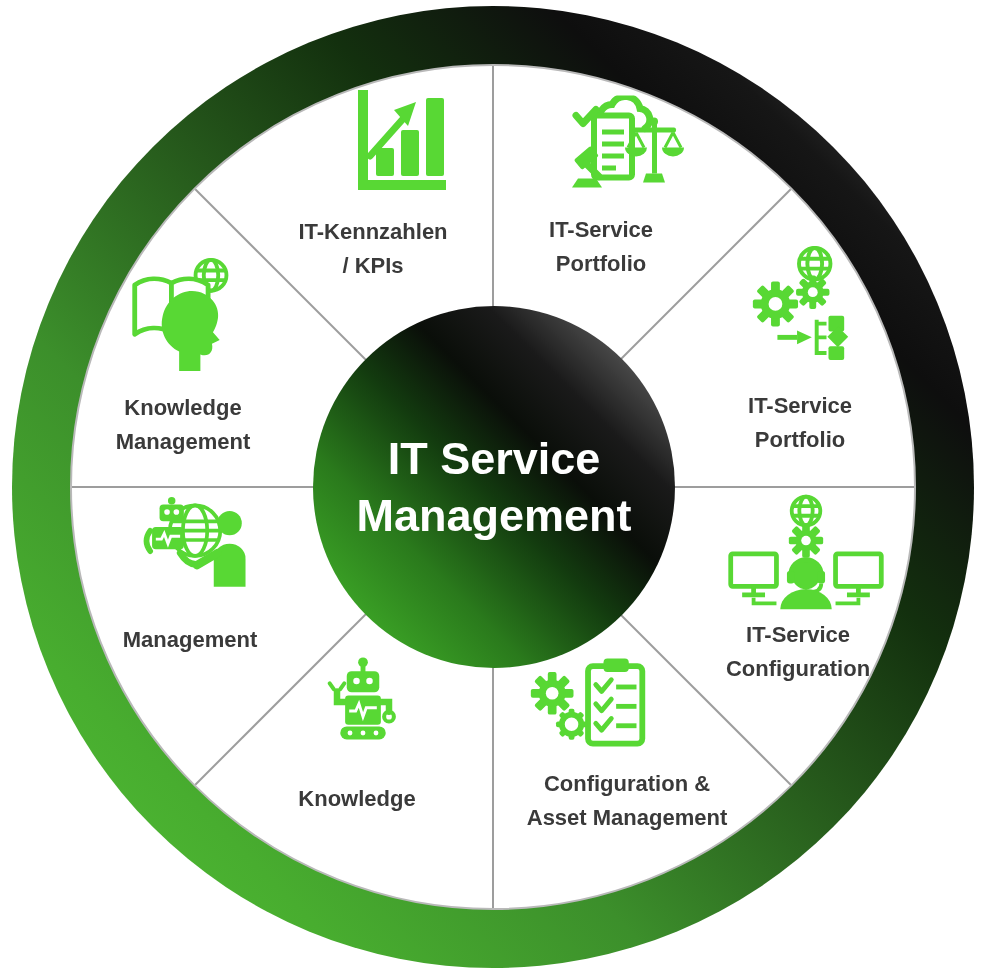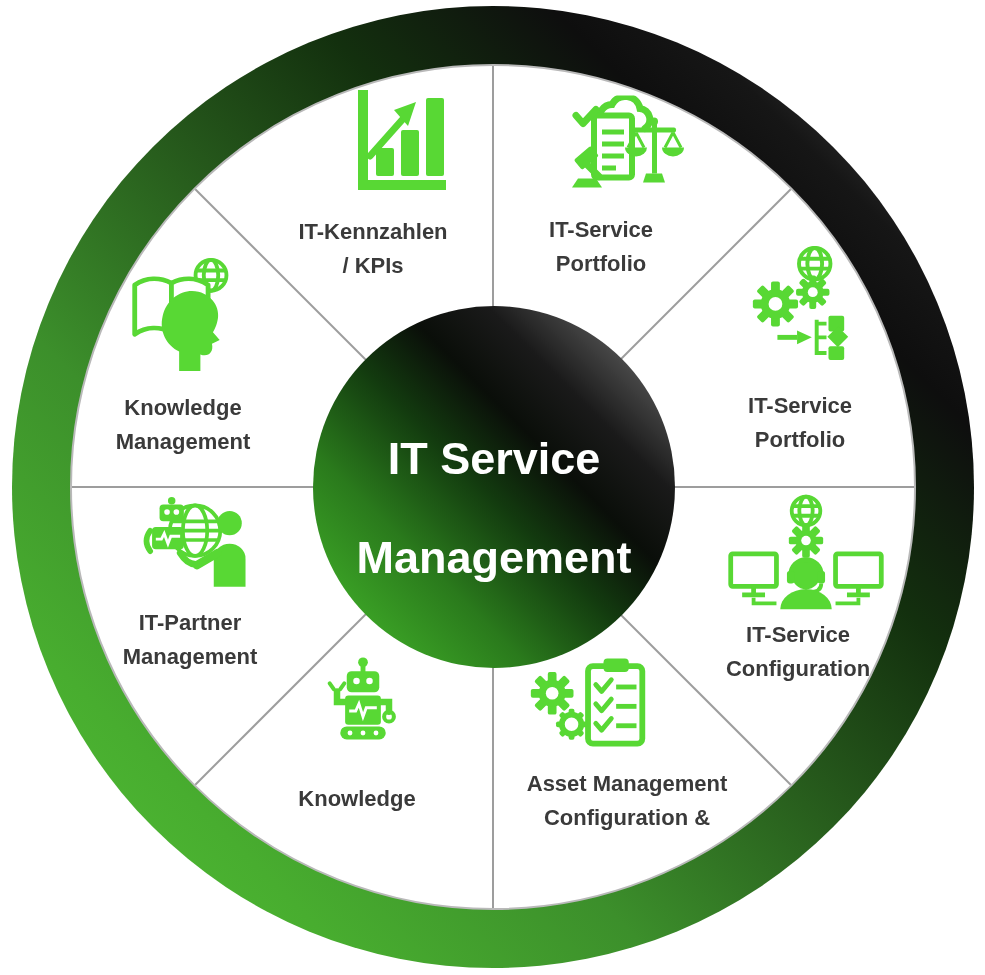--- a/index.html
+++ b/index.html
@@ -17,21 +17,21 @@
   .l0  {transform:translate(-50%,-50%) rotate(0deg);}
   .l45 {transform:translate(-50%,-50%) rotate(45deg);}
   .l90 {transform:translate(-50%,-50%) rotate(90deg);}
   .l135{transform:translate(-50%,-50%) rotate(135deg);}
   .center{position:absolute;left:494px;top:487px;width:362px;height:362px;
           transform:translate(-50%,-50%);border-radius:50%;
           background:linear-gradient(45deg,#47b92c 0%,#3aa025 14%,#2a7a1c 30%,
                      #133c0f 48%,#0a0e09 62%,#1a1a1a 74%,#4a4a4a 86%,#8c8c8c 100%);
           display:flex;align-items:center;justify-content:center;}
   .center-text{color:#fff;font-weight:700;font-size:45px;line-height:57px;text-align:center;}
-  .center-text span{display:block;white-space:nowrap;margin-top:42px;}
+  .center-text span{display:block;white-space:nowrap;}
   .icon{position:absolute;transform:translate(-50%,-50%);}
   .icon svg{display:block;width:100%;height:100%;}
   .label{position:absolute;transform:translate(-50%,-50%);color:#3a3a3a;
          font-weight:700;font-size:22px;line-height:34px;text-align:center;}
   .label span{display:block;white-space:nowrap;}
   .ig{fill:#58d834;stroke:none;}
   .ol{fill:none;stroke:#58d834;}
 </style>
 </head>
 <body>
@@ -198,22 +198,22 @@
         <g class="ig" transform="translate(47,72)">
           <rect x="-3" y="-16" width="6" height="32" rx="2"></rect>
           <rect x="-3" y="-16" width="6" height="32" rx="2" transform="rotate(45)"></rect>
           <rect x="-3" y="-16" width="6" height="32" rx="2" transform="rotate(90)"></rect>
           <rect x="-3" y="-16" width="6" height="32" rx="2" transform="rotate(135)"></rect>
           <circle r="10" fill="#fff" stroke="#58d834" stroke-width="6"></circle>
         </g>
       </svg>
     </div>
     <div class="label" style="left:627px;top:801px">
+      <span>Configuration &amp;</span>
       <span>Asset Management</span>
-      <span>Configuration &amp;</span>
     </div>
   </div>
 
   <div class="seg">
     <div class="icon" style="left:363px;top:698px;width:78px;height:100px">
       <svg viewBox="0 0 96 102" preserveAspectRatio="xMidYMid meet">
         <circle class="ig" cx="48" cy="7" r="6"></circle>
         <rect class="ig" x="45" y="10" width="6" height="10"></rect>
         <rect class="ig" x="28" y="18" width="40" height="26" rx="6"></rect>
         <circle cx="40" cy="30" r="4" fill="#fff"></circle>
@@ -250,21 +250,20 @@
         <rect class="ig" x="14" y="36" width="34" height="24" rx="4"></rect>
         <polyline points="18,49 24,49 27,43 31,54 34,46 44,46" fill="none" stroke="#fff" stroke-width="3"></polyline>
         <path class="ol" d="M12 40 q-8 11 0 22" stroke-width="6" stroke-linecap="round"></path>
         <path class="ol" d="M44 64 q8 13 18 12" stroke-width="7" stroke-linecap="round"></path>
         <circle class="ig" cx="97" cy="32" r="13"></circle>
         <path class="ig" d="M80 100 V70 a17 16 0 0 1 34 0 v30 Z"></path>
         <path class="ol" d="M84 64 L62 77" stroke-width="9" stroke-linecap="round"></path>
       </svg>
     </div>
     <div class="label" style="left:190px;top:640px">
-      <span>IT-Partner</span>
       <span>Management</span>
     </div>
   </div>
 
   <div class="seg">
     <div class="icon" style="left:183px;top:312px;width:112px;height:118px">
       <svg viewBox="0 0 116 122" preserveAspectRatio="xMidYMid meet">
         <g class="ol" stroke-width="4">
           <circle cx="87" cy="23" r="16"></circle>
           <ellipse cx="87" cy="23" rx="7.5" ry="16"></ellipse>

